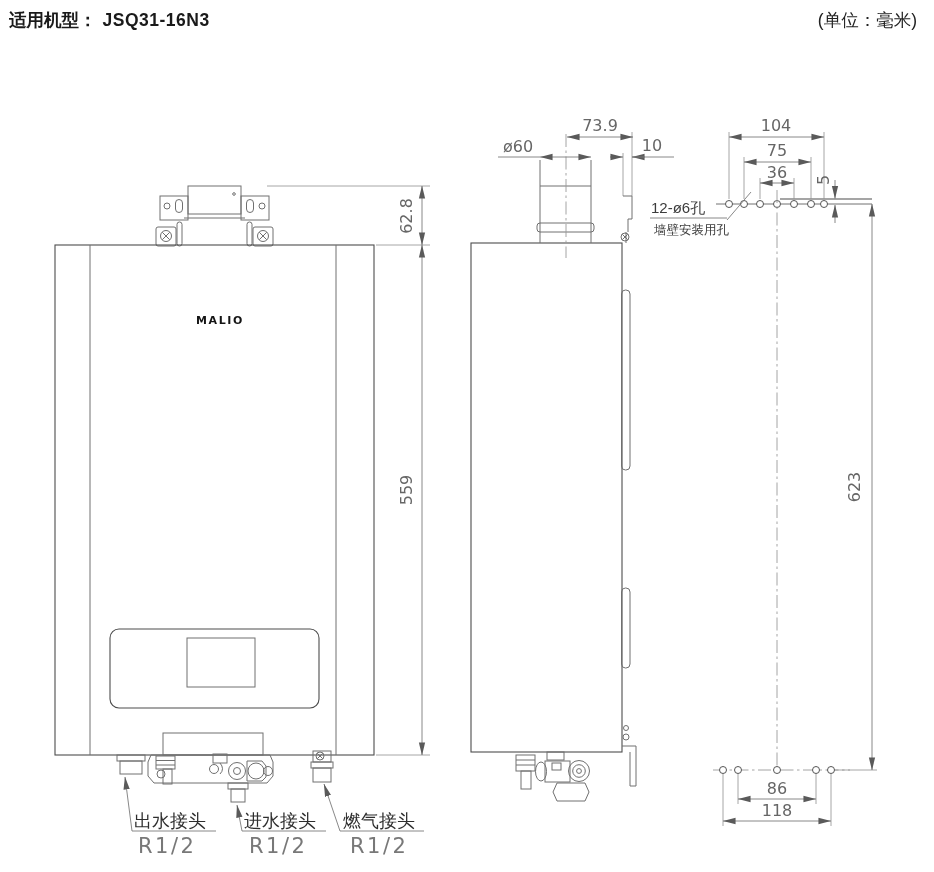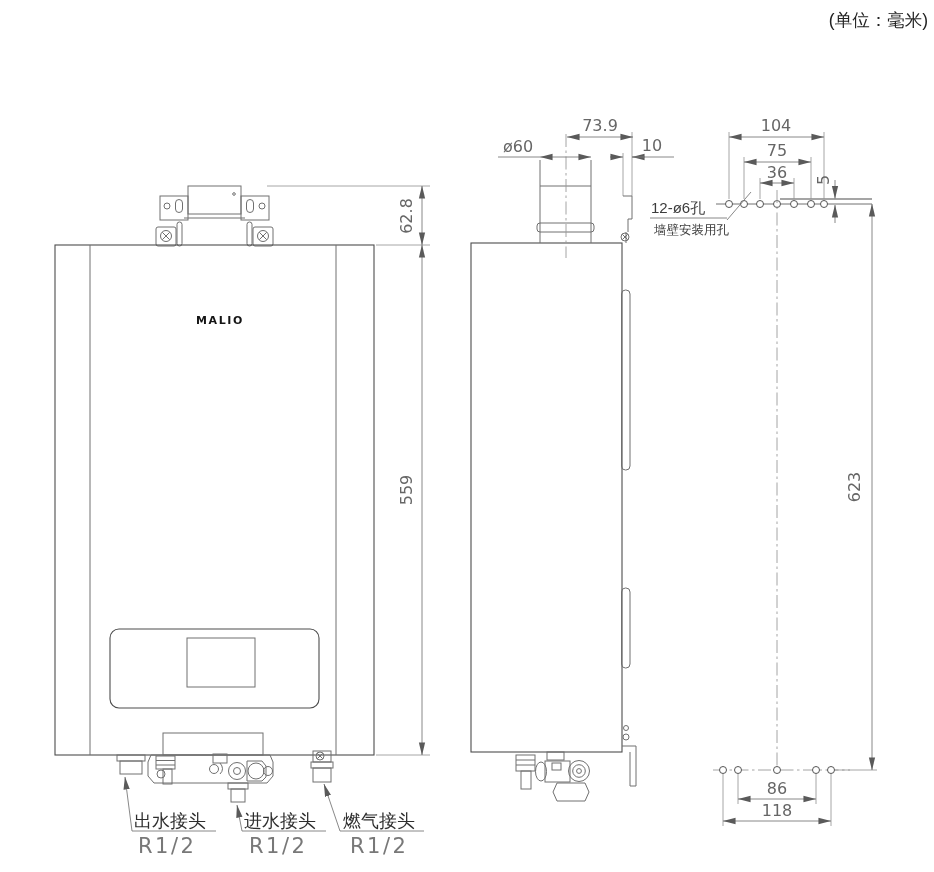--- a/index.html
+++ b/index.html
@@ -1,40 +1,43 @@
 <!DOCTYPE html>
 <html><head>
 <meta charset="utf-8">
 <style>
   html,body{margin:0;padding:0;background:#ffffff;}
   #stage{position:relative;width:934px;height:872px;background:#fff;overflow:hidden;
          font-family:"Liberation Sans","DejaVu Sans",sans-serif;}
   .hdr{position:absolute;top:8px;font-size:17.5px;color:#1a1a1a;white-space:nowrap;}
   .hdr-left{left:9px;font-weight:700;}
   .hdr-left .val{font-weight:600;letter-spacing:.5px;margin-left:6px;}
-  .hdr-right{right:6px;font-weight:400;color:#222;}
+  .hdr-right{right:17px;font-weight:400;color:#222;}
   svg{position:absolute;left:0;top:0;}
   .o  {stroke:#4d4d4d;fill:none;stroke-width:1.1;}
   .o2 {stroke:#707070;fill:none;stroke-width:1;}
   .dim{stroke:#7a7a7a;fill:none;stroke-width:.9;}
   .ext{stroke:#8f8f8f;fill:none;stroke-width:.8;}
   .cl {stroke:#9a9a9a;fill:none;stroke-width:.9;stroke-dasharray:13 3.5 2.5 3.5;}
   .hole{stroke:#555;fill:#fff;stroke-width:1;}
   text.d   {font:16px "DejaVu Sans",sans-serif;fill:#666;}
   text.zh  {font:18px "Liberation Sans","DejaVu Sans",sans-serif;fill:#2e2e2e;}
   text.spec{font:21px "DejaVu Sans",sans-serif;fill:#787878;letter-spacing:2.5px;}
   text.sm  {font:15px "Liberation Sans",sans-serif;fill:#3c3c3c;}
   text.xs  {font:12.5px "Liberation Sans",sans-serif;fill:#3c3c3c;}
   text.brand{font:700 11px "DejaVu Sans",sans-serif;fill:#141414;letter-spacing:1.6px;}
 </style>
 </head>
 <body>
 
 <div id="stage">
 
+  <div class="hdr hdr-left">
+    <span>适用机型：</span><span class="val">JSQ31-16N3</span>
+  </div>
   <div class="hdr hdr-right">(单位：毫米)</div>
 
   <svg width="934" height="872" viewBox="0 0 934 872">
     <defs>
       <marker id="arw" viewBox="0 0 12 8" refX="11.6" refY="4" markerWidth="13" markerHeight="9" orient="auto-start-reverse" markerUnits="userSpaceOnUse">
         <path d="M11.9,4 L0,1.1 L0,6.9 Z" fill="#5a5a5a"></path>
       </marker>
     </defs>
 
     <g>

